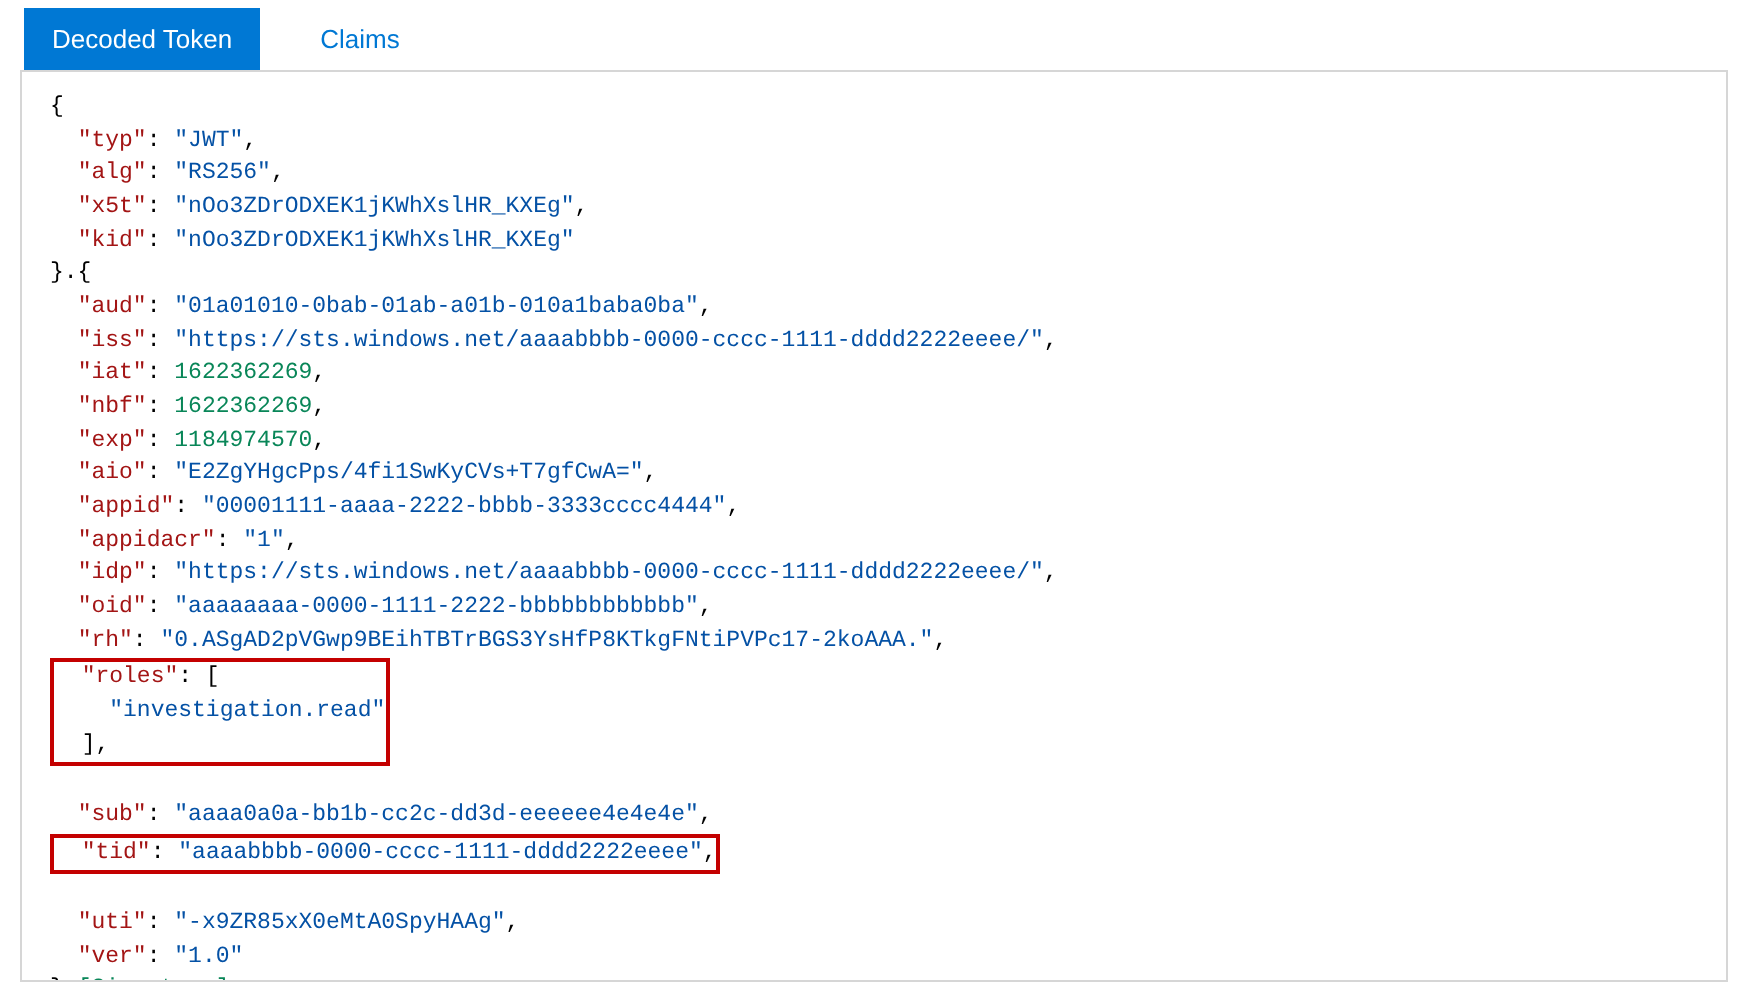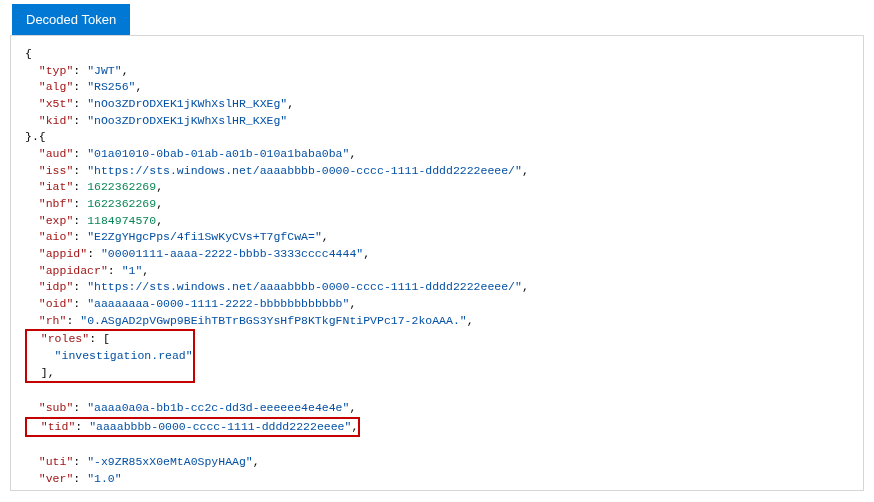--- a/index.html
+++ b/index.html
@@ -52,20 +52,21 @@
     padding: 0;
     margin: 0;
     width: fit-content;
   }
 </style>
 </head>
 <body>
 
 <div class="tabs">
   <button class="tab active">Decoded Token</button>
+  <button class="tab">Claims</button>
 </div>
 
 <div class="content-box">
 <pre class="token-block"><span class="p">{</span>
   <span class="k">"typ"</span><span class="p">: </span><span class="s">"JWT"</span><span class="p">,</span>
   <span class="k">"alg"</span><span class="p">: </span><span class="s">"RS256"</span><span class="p">,</span>
   <span class="k">"x5t"</span><span class="p">: </span><span class="s">"nOo3ZDrODXEK1jKWhXslHR_KXEg"</span><span class="p">,</span>
   <span class="k">"kid"</span><span class="p">: </span><span class="s">"nOo3ZDrODXEK1jKWhXslHR_KXEg"</span>
 <span class="p">}.{</span>
   <span class="k">"aud"</span><span class="p">: </span><span class="s">"01a01010-0bab-01ab-a01b-010a1baba0ba"</span><span class="p">,</span>

